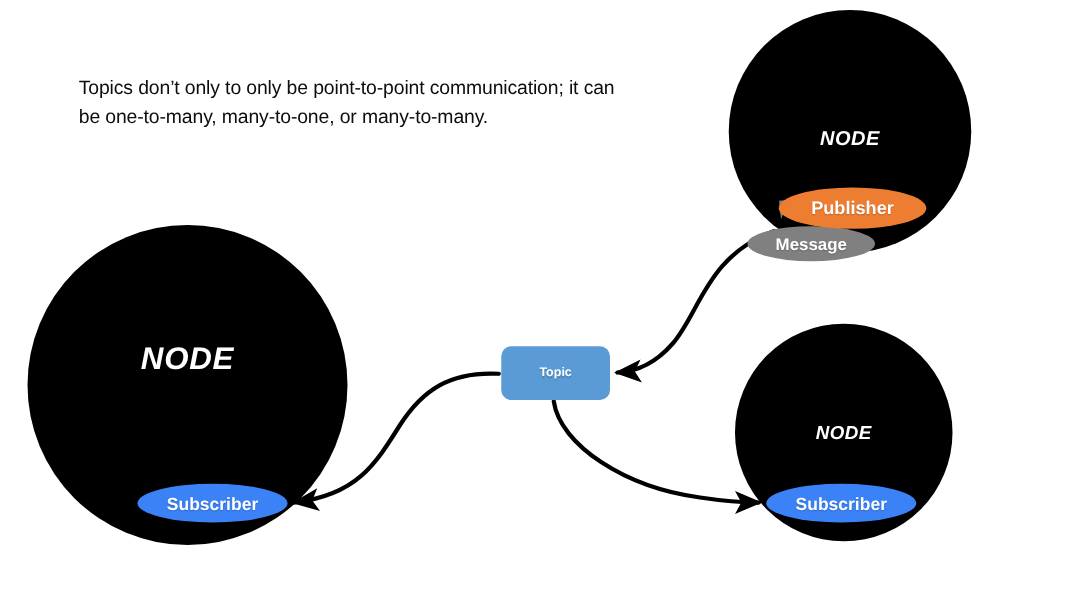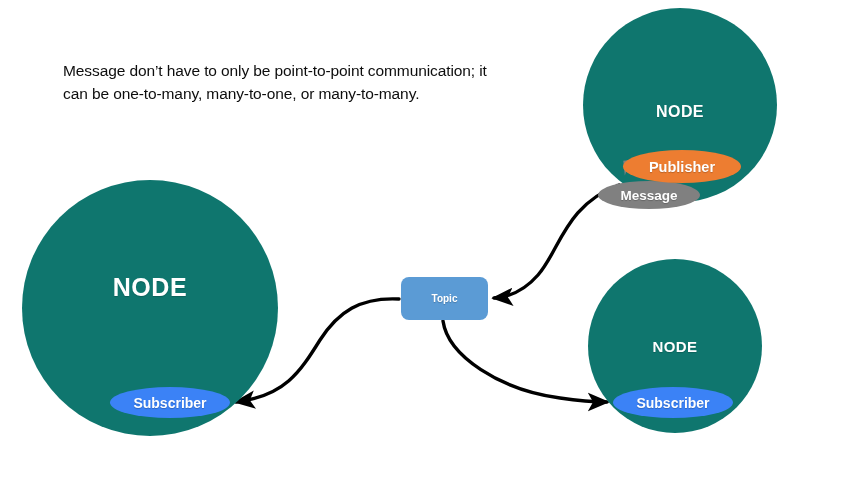--- a/index.html
+++ b/index.html
@@ -38,21 +38,22 @@
     left: 0; top: 0;
     width: 854px;
     height: 480px;
     pointer-events: none;
   }
 
   
   .node {
     position: absolute;
     border-radius: 50%;
-    background: #0f766e;
+    background: #000000;
+    font-style: italic;
   }
   .node-label {
     position: absolute;
     left: 0;
     width: 100%;
     text-align: center;
     color: #ffffff;
     font-weight: bold;
     text-shadow: 0 1px 1px rgba(0,0,0,0.18);
     pointer-events: none;
@@ -168,21 +169,21 @@
     font-weight: bold;
     font-size: 10px;
     text-shadow: 0 1px 1px rgba(0,0,0,0.2);
   }
 </style>
 </head>
 <body>
 
 <div id="canvas">
 
-  <div class="caption">Message don’t have to only be point-to-point communication; it can be one-to-many, many-to-one, or many-to-many.</div>
+  <div class="caption">Topics don’t only to only be point-to-point communication; it can be one-to-many, many-to-one, or many-to-many.</div>
 
   <svg id="arrow-layer" viewBox="0 0 854 480" xmlns="http://www.w3.org/2000/svg">
     <defs>
       <marker id="arrowhead" markerWidth="7" markerHeight="7" refX="5.6" refY="3" orient="auto" markerUnits="strokeWidth">
         <path d="M0,0.3 L6.4,3 L0,5.7 L1.5,3 Z" fill="#000000"></path>
       </marker>
     </defs>
 
     <path d="M 619,185 C 565,205 560,250 538,275 C 524,291 510,297 494,298" fill="none" stroke="#000000" stroke-width="3.4" stroke-linecap="round" marker-end="url(#arrowhead)"></path>
 

